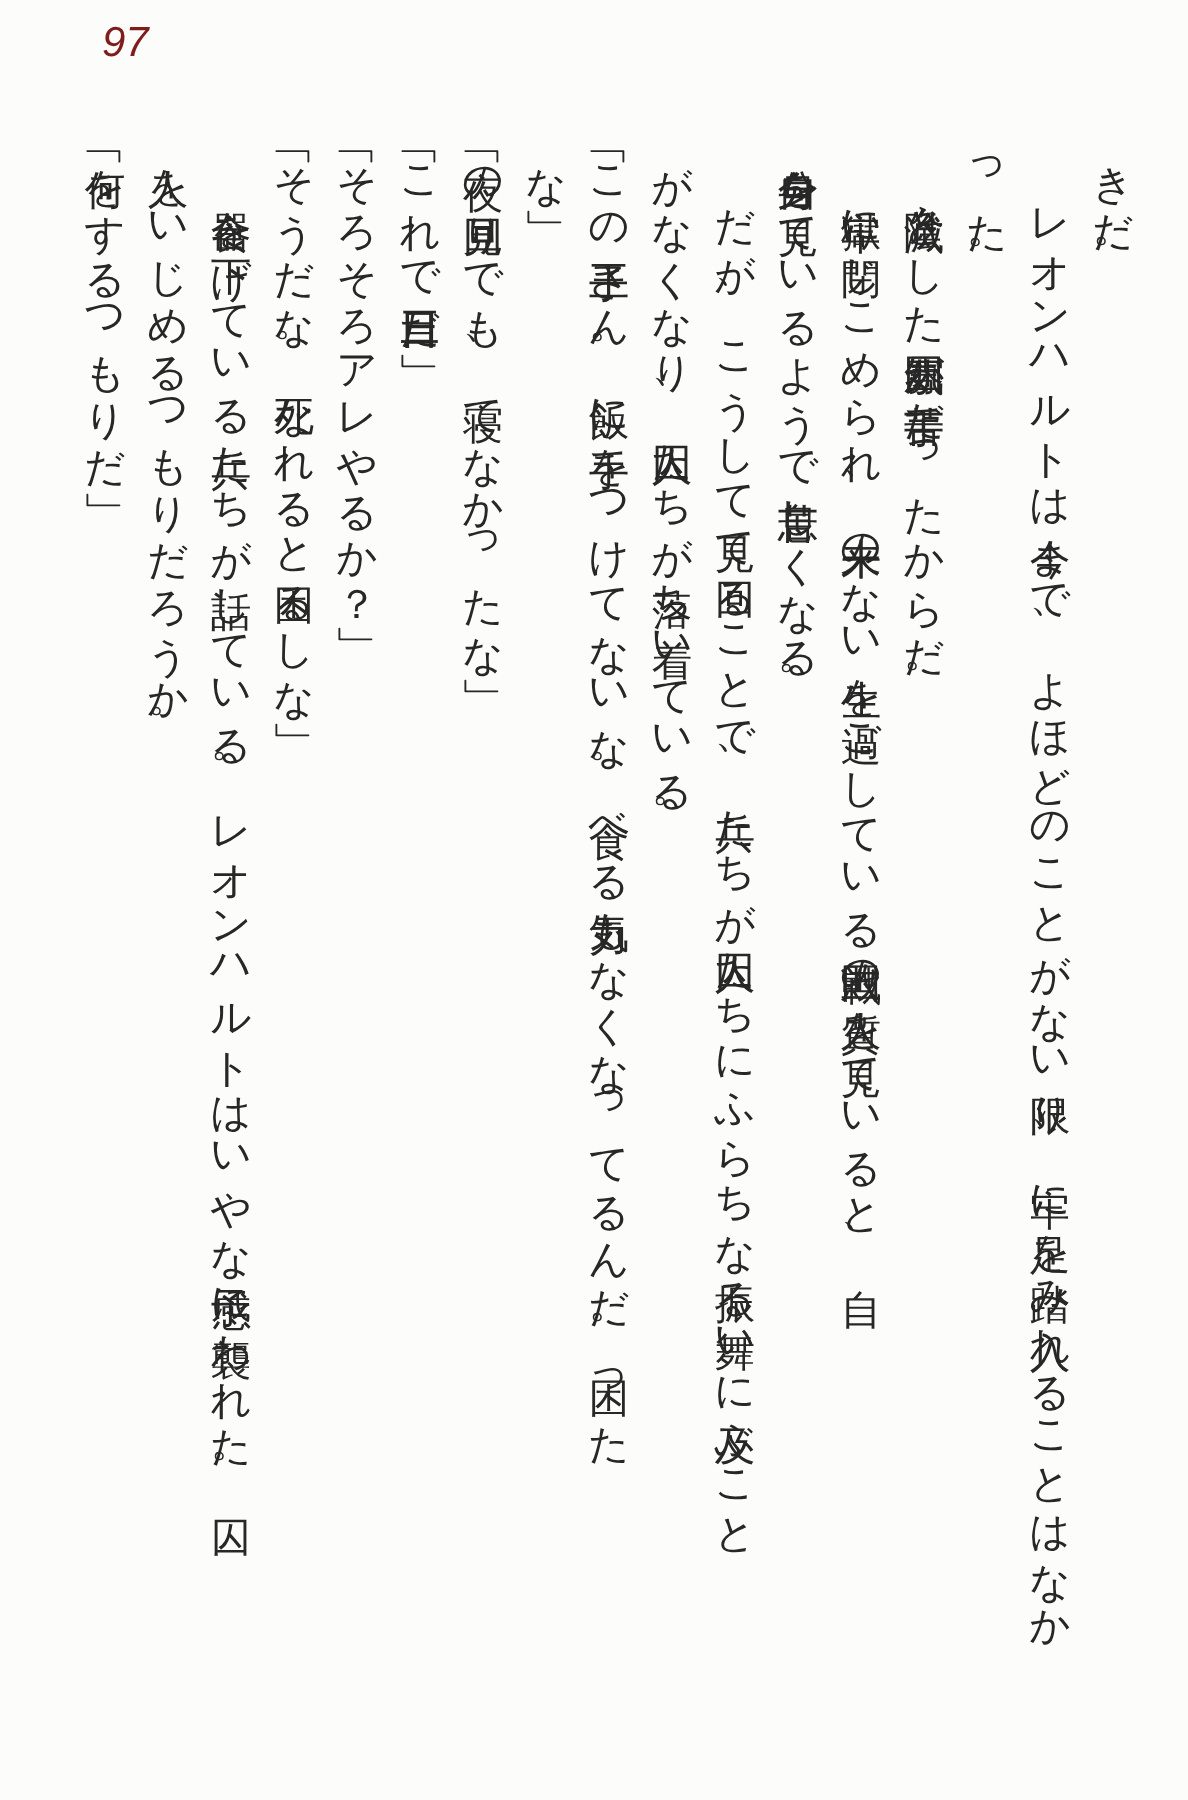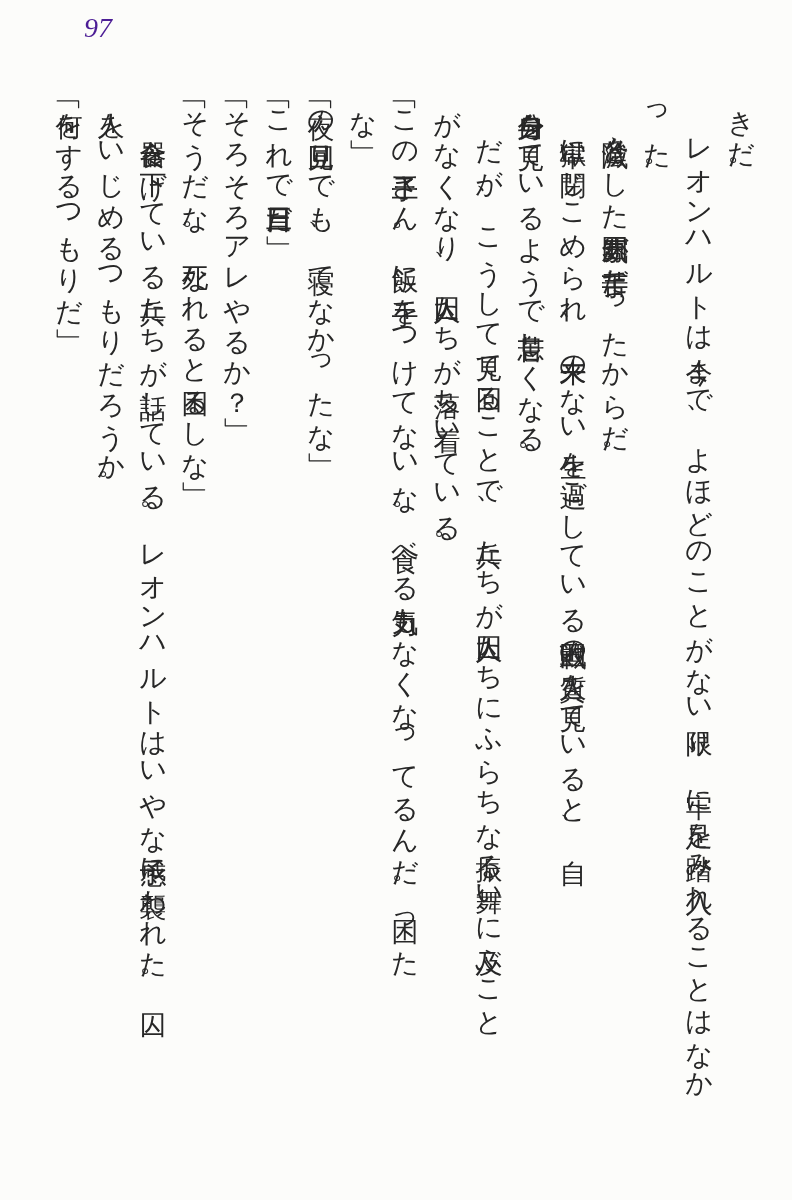--- a/index.html
+++ b/index.html
@@ -14,26 +14,26 @@
   }
   .page {
     position: relative;
     width: 792px;
     height: 1200px;
     background: #fcfcfa;
   }
   .page-number {
     position: absolute;
     top: 14px;
-    left: 84px;
-    font-family: Liberation Serif, serif;
+    left: 68px;
+    font-family: Liberation Sans, sans-serif;
     font-style: italic;
     font-size: 28px;
     line-height: 1;
-    color: #4c1d95;
+    color: #7f1d1d;
   }
   .text-block {
     position: absolute;
     top: 92px;
     right: 30px;
     height: 1048px;
     writing-mode: vertical-rl;
     text-orientation: mixed;
     font-family: "DejaVu Serif", "Liberation Serif", serif;
     font-size: 27px;

